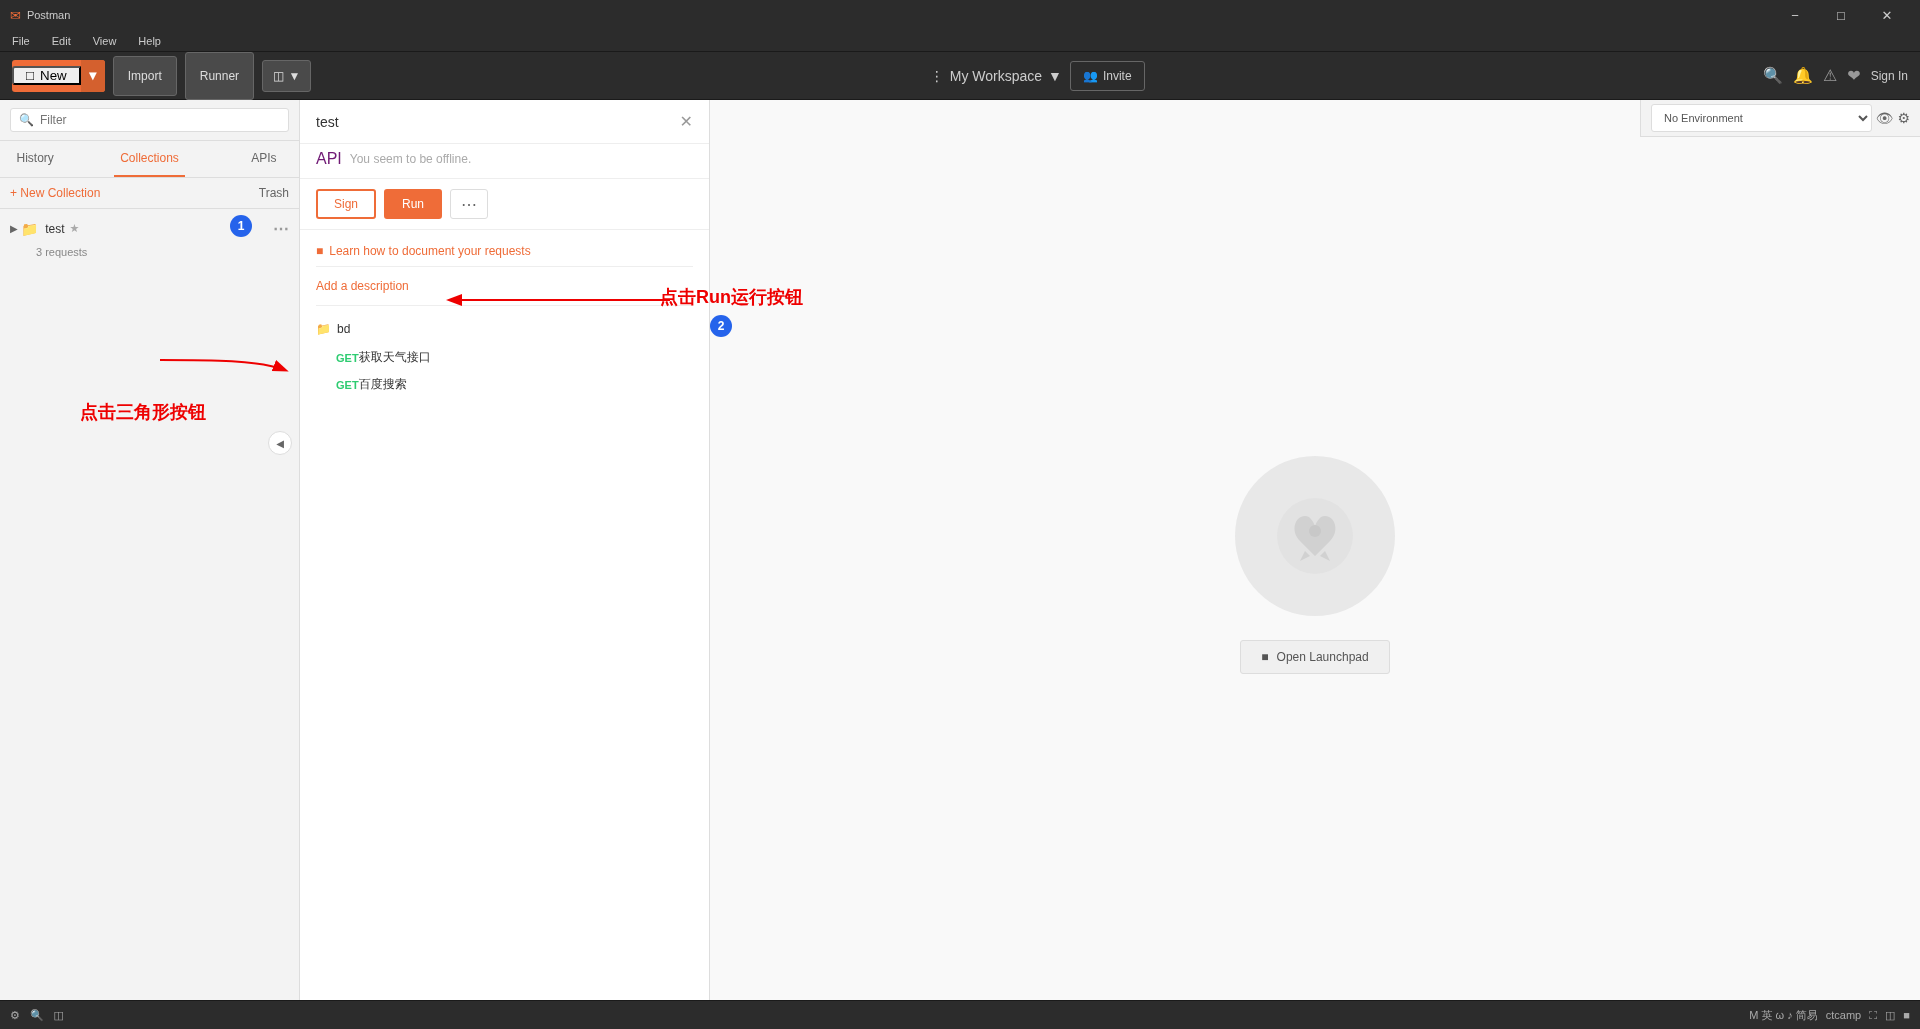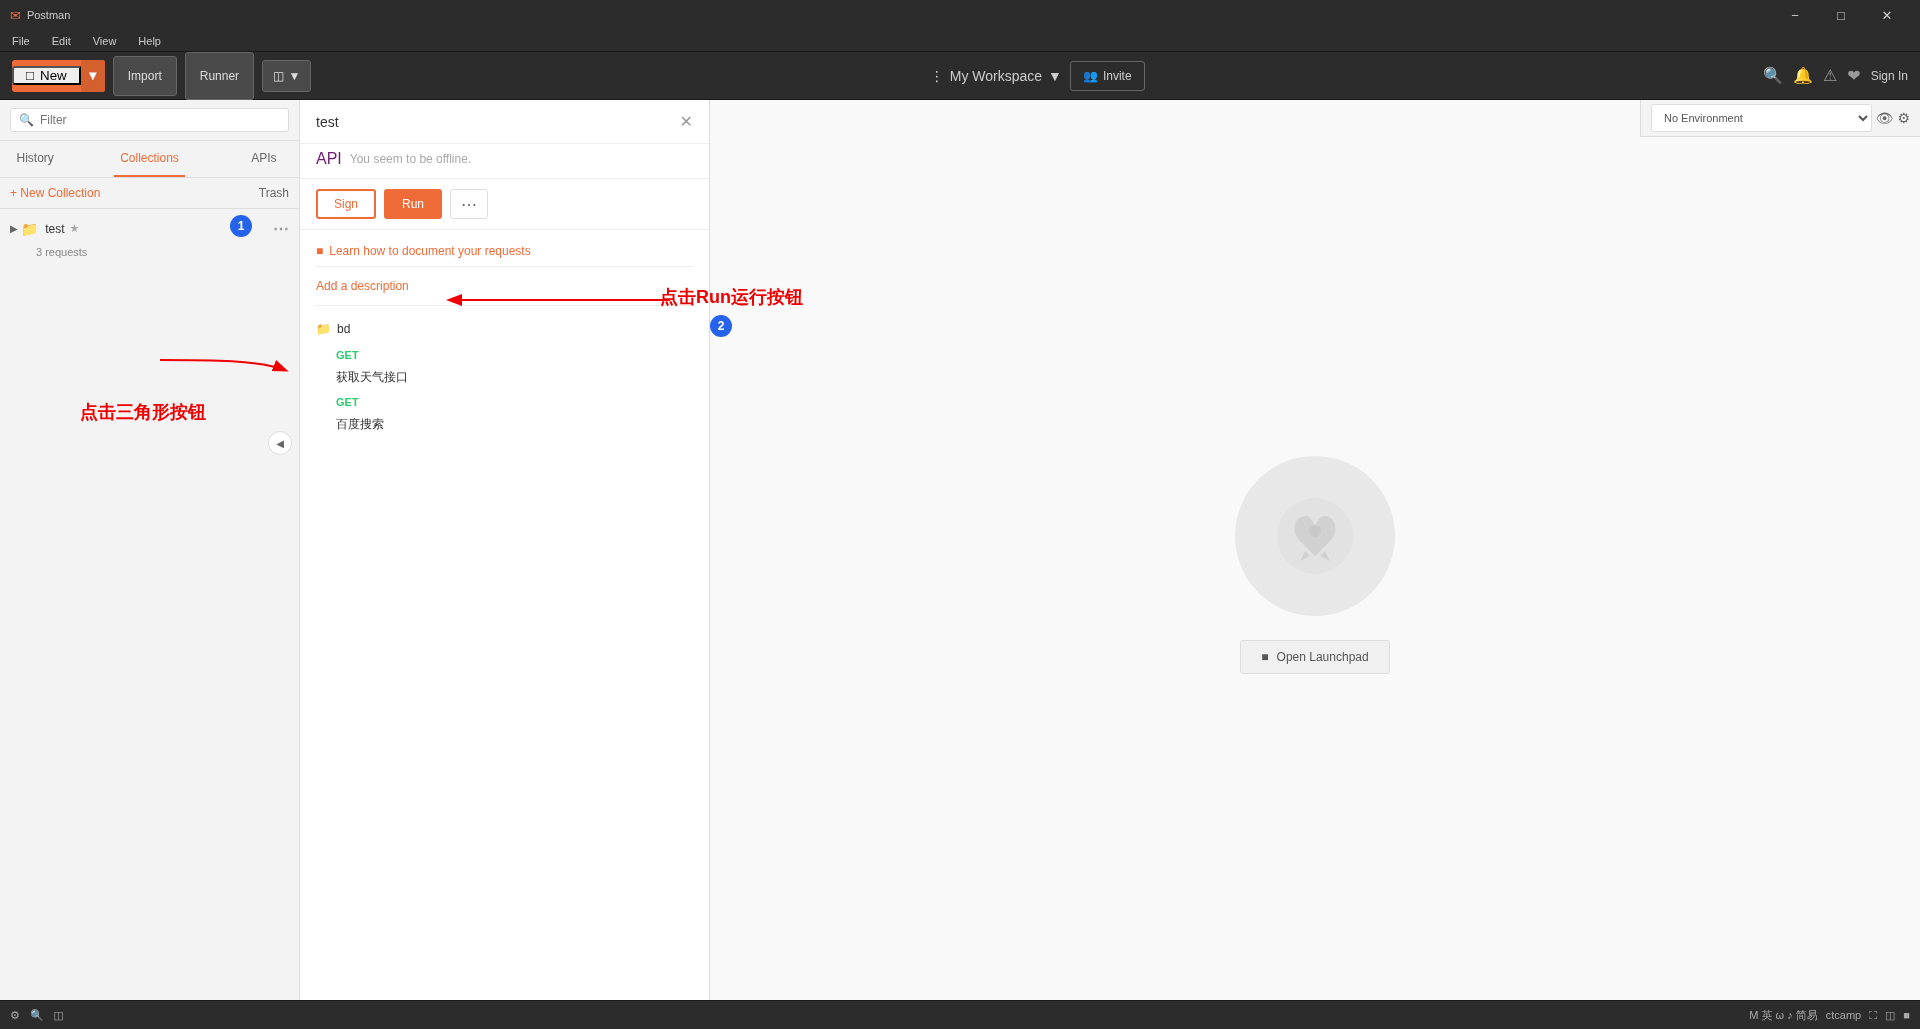--- a/index.html
+++ b/index.html
@@ -192,22 +192,22 @@
     .panel-content { padding: 14px 16px; flex: 1; overflow-y: auto; }
     .doc-link { color: #ef6c38; font-size: 12px; cursor: pointer; display: flex; align-items: center; gap: 6px; text-decoration: none; }
     .doc-link-icon { color: #ef6c38; }
     .add-desc { color: #ef6c38; font-size: 12px; cursor: pointer; margin: 12px 0; }
     .folder-row {
       display: flex; align-items: center; gap: 6px;
       padding: 8px 0; font-size: 12px; color: #333;
     }
     .folder-icon { color: #666; }
     .request-row {
-      display: flex; align-items: flex-start; gap: 8px;
-      padding: 5px 0 5px 20px; font-size: 12px; flex-direction: column;
+      display: flex; align-items: center; 
+      padding: 5px 0 5px 20px; font-size: 12px;
     }
     .method-get { color: #2ecc71; font-size: 11px; font-weight: bold; }
     .request-name { color: #333; }
     .separator { border: none; border-top: 1px solid #eee; margin: 8px 0; }
 
     
     .workspace { flex: 1; background: #f9f9f9; display: flex; flex-direction: column; align-items: center; justify-content: center; position: relative; }
     .launchpad-area { display: flex; flex-direction: column; align-items: center; gap: 24px; }
     .launchpad-icon {
       width: 160px; height: 160px; border-radius: 50%; background: #e8e8e8;

